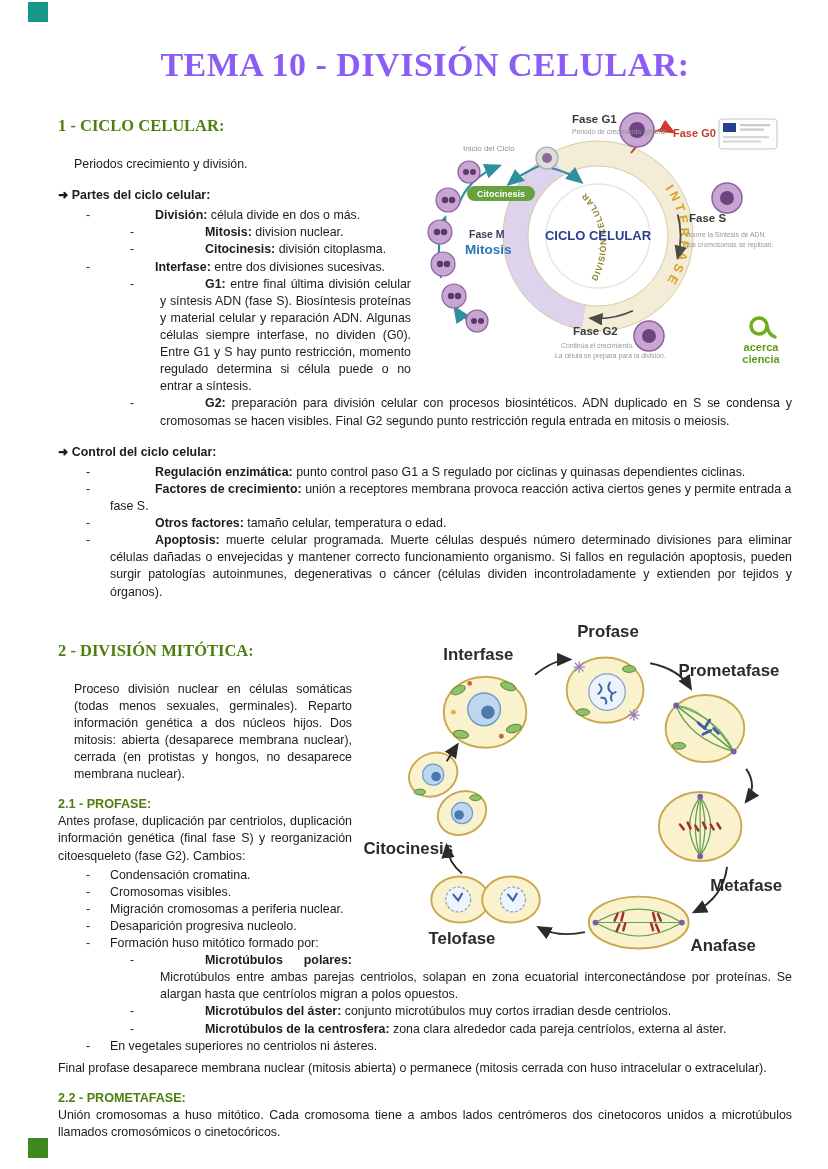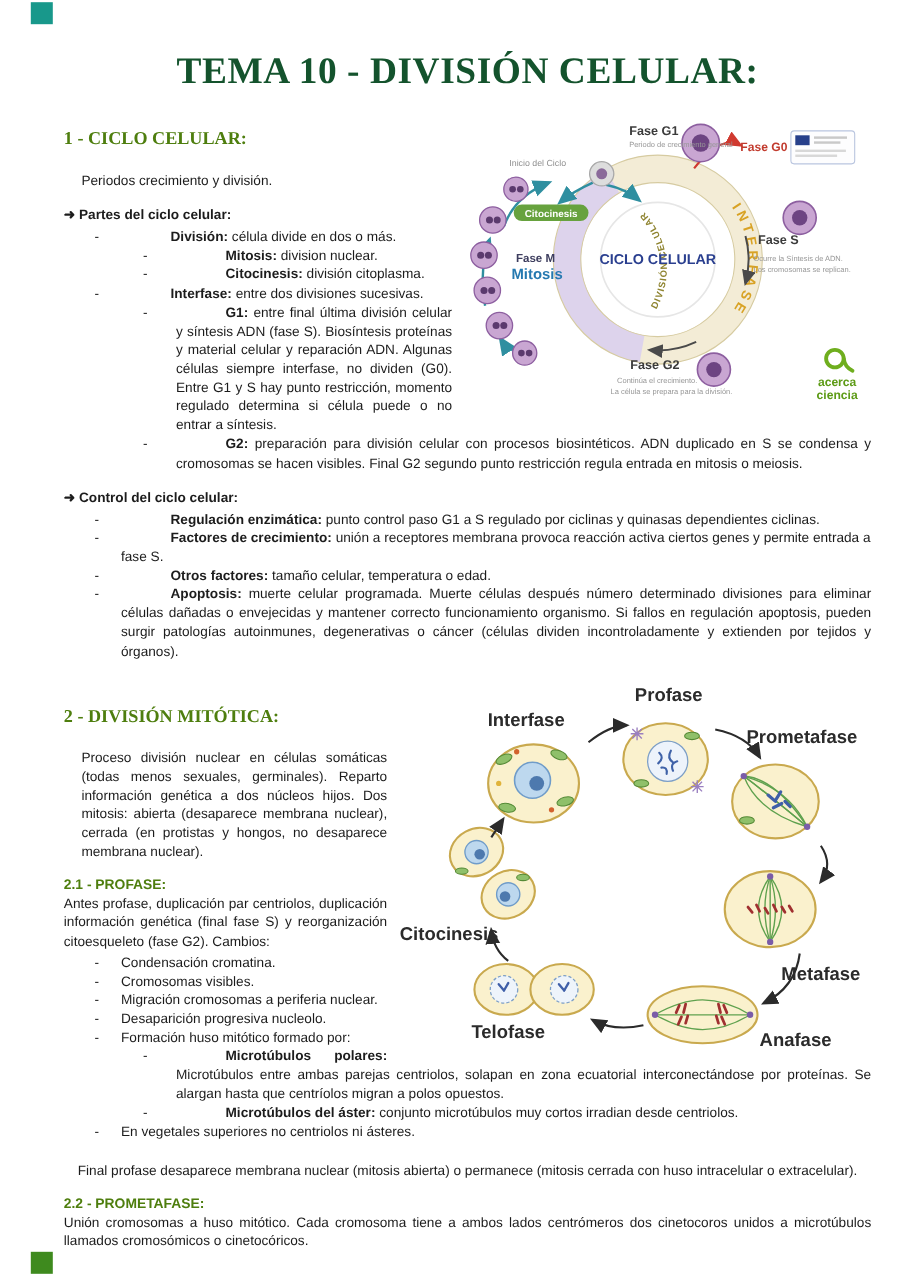--- a/index.html
+++ b/index.html
@@ -19,32 +19,32 @@
   .corner-bottom { left: 28px; top: 1138px; background: #3e8a1e; }
 
   .content { padding: 46px 36px 0 58px; }
 
   h1.doc-title {
     font-family: "Liberation Serif", serif;
     font-weight: bold;
     font-size: 34px;
     letter-spacing: .5px;
     text-align: center;
-    color: #14532d;
+    color: #8b5cf6;
     margin: 0 0 4px 0;
   }
   .sec-h { color: #4e7e0e; font-size: 16.5px; font-weight: bold; margin: 32px 0 0 0; font-family: Liberation Serif, serif; }
   .sub-h { color: #4e7e0e; font-size: 12.6px; font-weight: bold; margin: 14px 0 2px 0; }
 
   p, .li1, .li2 { font-size: 12.4px; line-height: 1.38; }
   .intro { margin: 20px 0 14px 16px; }
   .bold-h { font-weight: bold; margin: 14px 0 3px 0; }
   .just { text-align: justify; }
   .mb2 { margin-bottom: 2px; }
-  .closing { margin-top: 18px; text-align: center; }
+  .closing { margin-top: 5px; }
 
   .li1 { position: relative; padding-left: 52px; }
   .li1::before { content: "-"; position: absolute; left: 28px; }
   .li2 { position: relative; padding-left: 102px; }
   .li2::before { content: "-"; position: absolute; left: 72px; }
   .lbl { font-weight: bold; padding-left: 45px; }
 
   .cycle-float  { float: right; width: 375px; height: 280px; margin: -10px -6px 6px 12px; }
   .mitosis-float{ float: right; width: 442px; height: 338px; margin: -20px -12px 4px 10px; }
   .clear { clear: both; }
@@ -390,20 +390,24 @@
       <div class="li1"><span>Formación huso mitótico formado por:</span></div>
 
       <div class="li2 just">
         <span class="lbl">Microtúbulos polares:</span>
         <span>Microtúbulos entre ambas parejas centriolos, solapan en zona ecuatorial interconectándose por proteínas. Se alargan hasta que centríolos migran a polos opuestos.</span>
       </div>
       <div class="li2">
         <span class="lbl">Microtúbulos del áster:</span>
         <span>conjunto microtúbulos muy cortos irradian desde centriolos.</span>
       </div>
+      <div class="li2">
+        <span class="lbl">Microtúbulos de la centrosfera:</span>
+        <span>zona clara alrededor cada pareja centríolos, externa al áster.</span>
+      </div>
 
       <div class="li1"><span>En vegetales superiores no centriolos ni ásteres.</span></div>
 
       <p class="closing">Final profase desaparece membrana nuclear (mitosis abierta) o permanece (mitosis cerrada con huso intracelular o extracelular).</p>
 
       <h3 class="sub-h">2.2 - PROMETAFASE:</h3>
       <p class="just">Unión cromosomas a huso mitótico. Cada cromosoma tiene a ambos lados centrómeros dos cinetocoros unidos a microtúbulos llamados cromosómicos o cinetocóricos.</p>
     </div>
 
     <div class="clear"></div>

